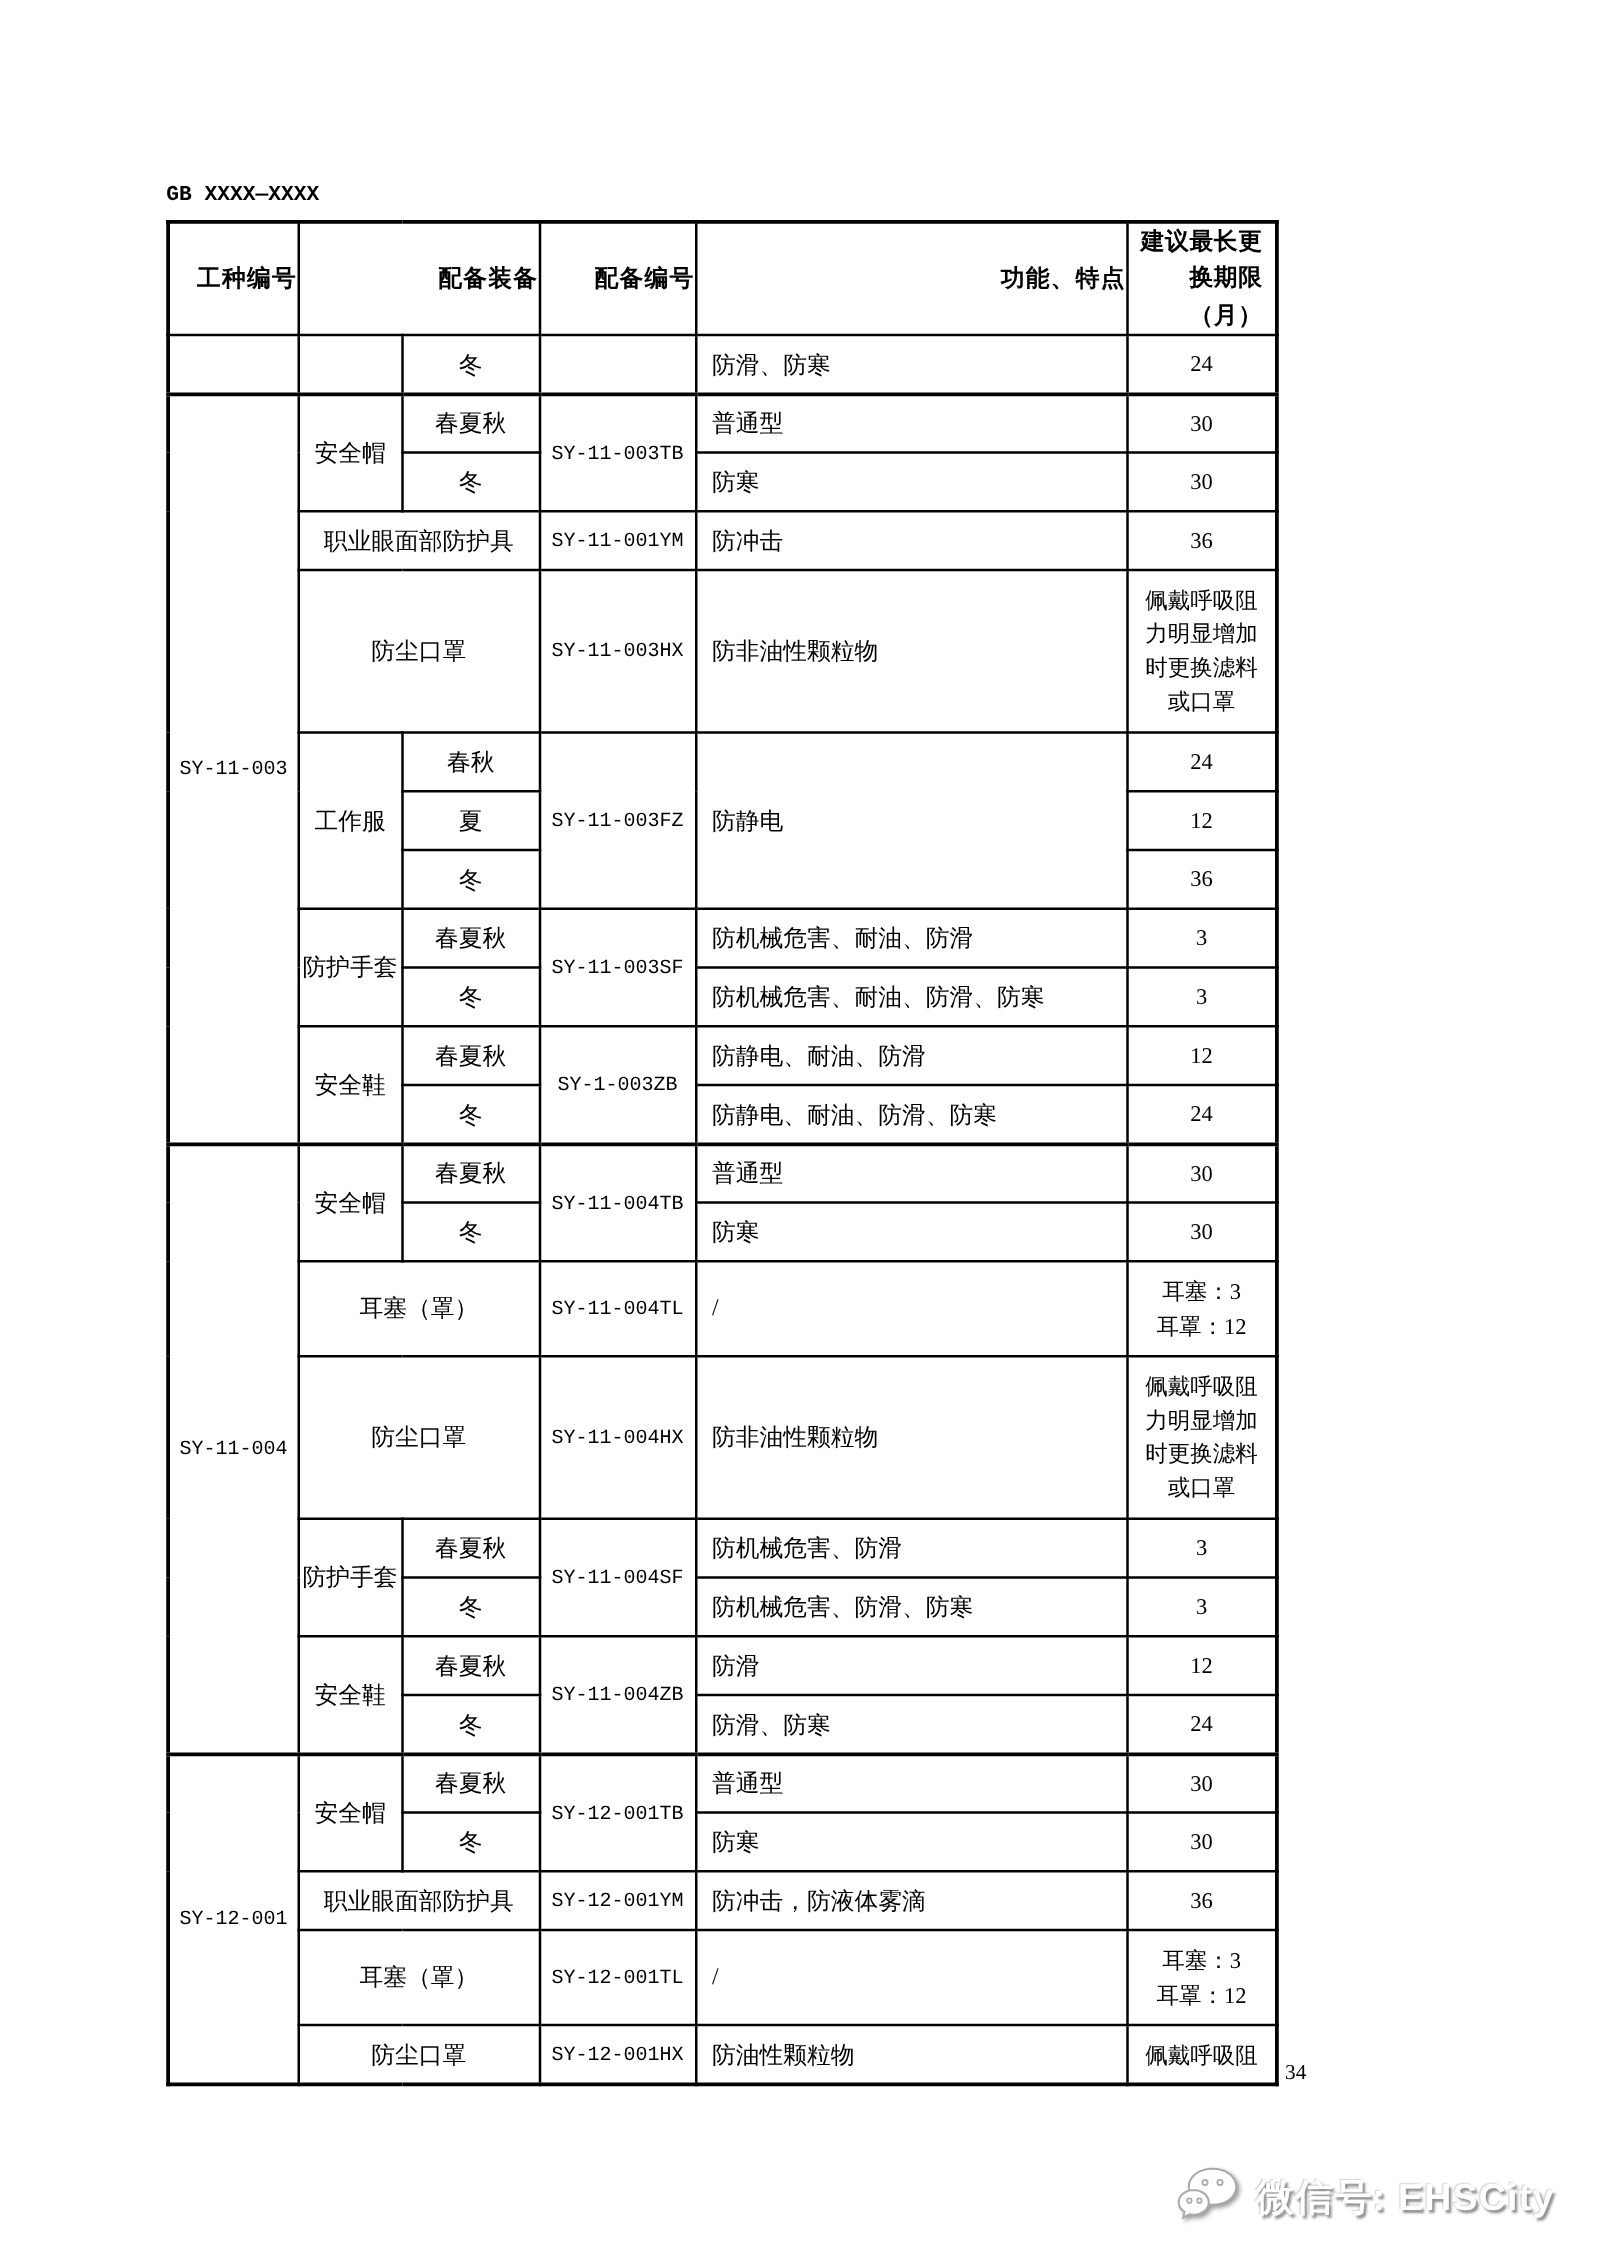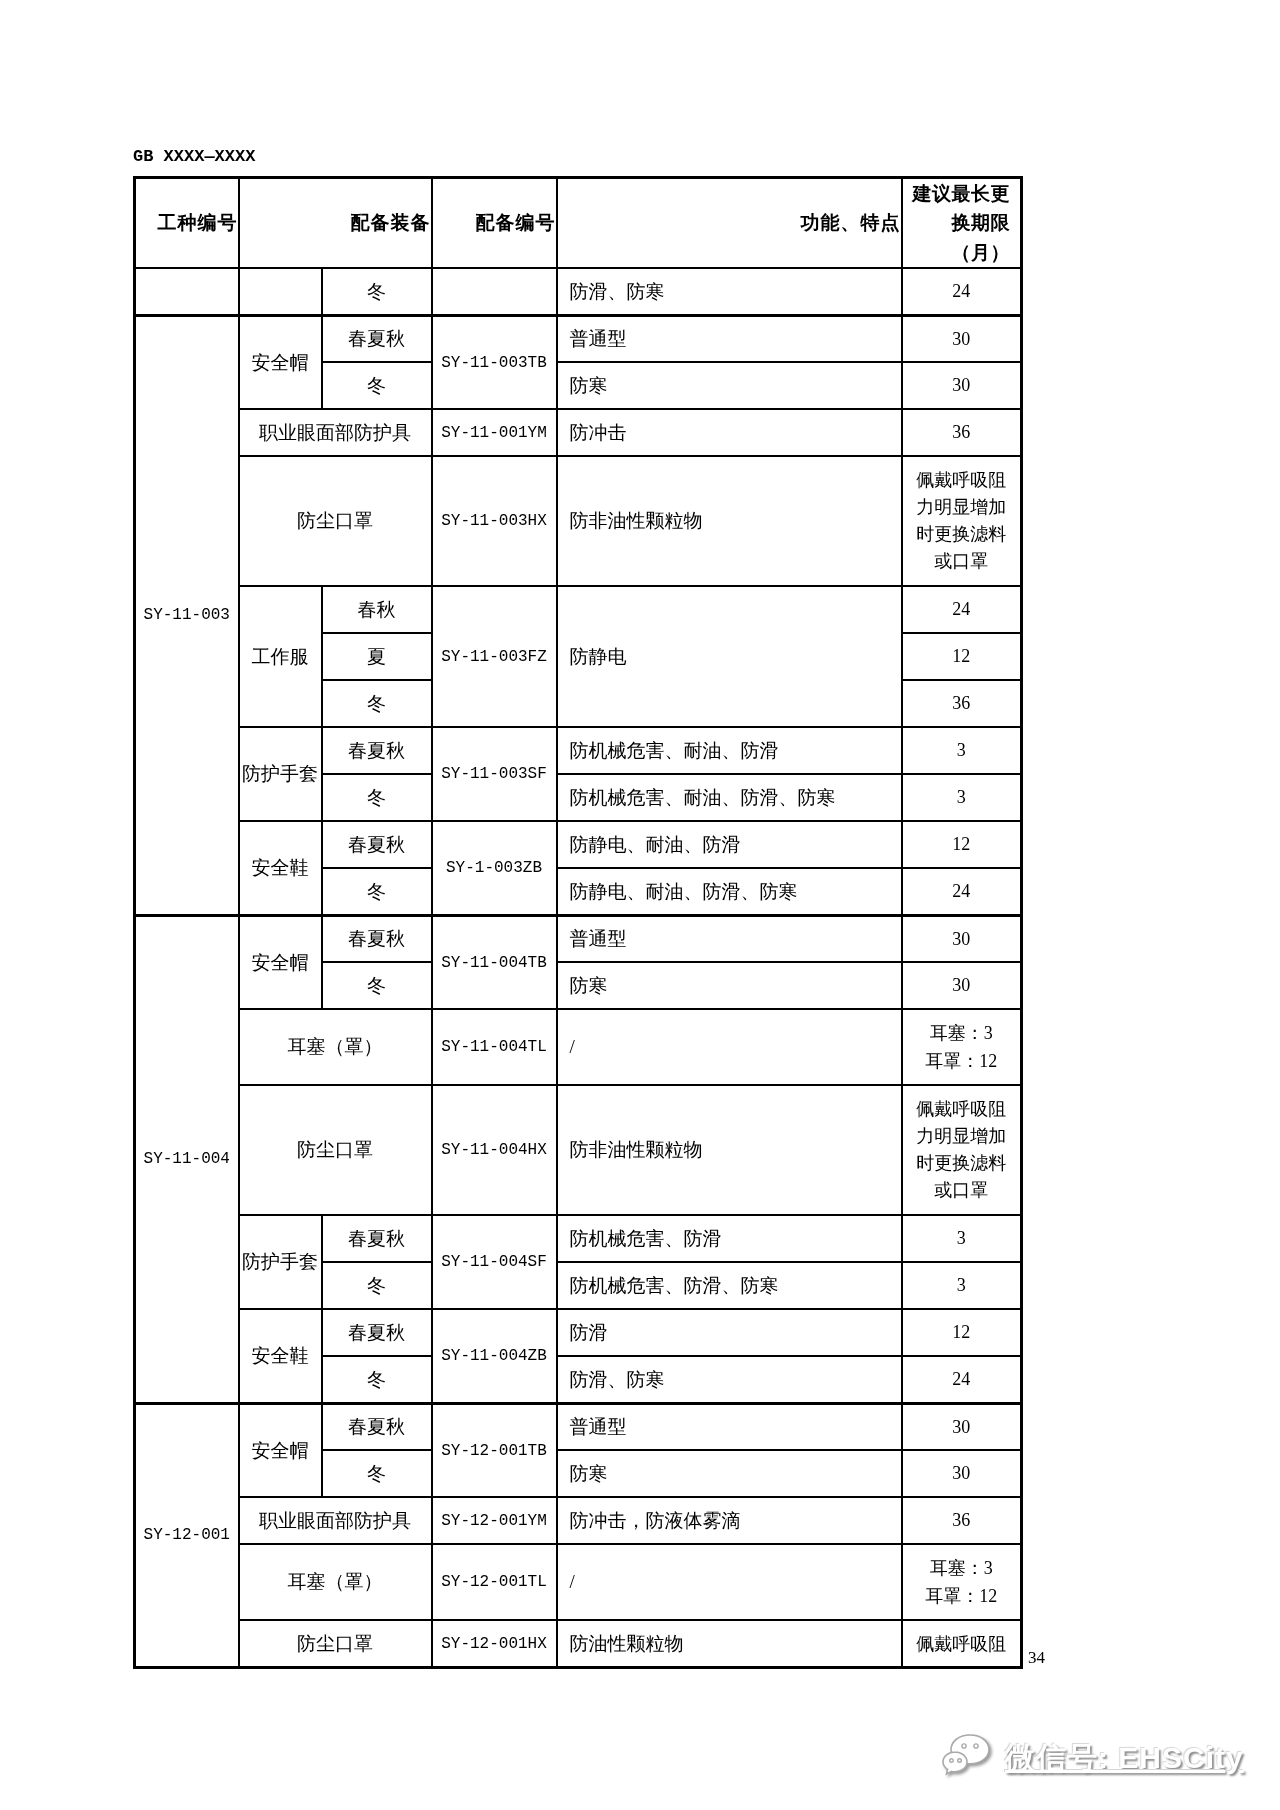--- a/index.html
+++ b/index.html
@@ -37,21 +37,20 @@
   tr.std{height:47px;}
   tr.tall{height:130px;}
   tr.ear{height:76px;}
   tr.sec td{border-top:3px solid #000;}
   .page-number{position:absolute;left:985px;top:1648px;font-size:17px;margin-left:43px;}
   .watermark{position:absolute;left:940px;top:1732px;display:flex;align-items:center;gap:9px;}
   .wm-text{
     font-family:"Liberation Sans","DejaVu Sans",sans-serif;
     font-size:30px;font-weight:bold;color:#ffffff;letter-spacing:1px;
     text-shadow:2px 2px 2px #8f8f8f,-1px -1px 1px #d6d6d6;
-    text-decoration:underline;
   }
   .wm-icon{filter:drop-shadow(2px 2px 1.5px #9a9a9a);}
 </style>
 </head>
 <body>
 
 <div>
 
   <div class="gb-label">GB XXXX—XXXX</div>
 

